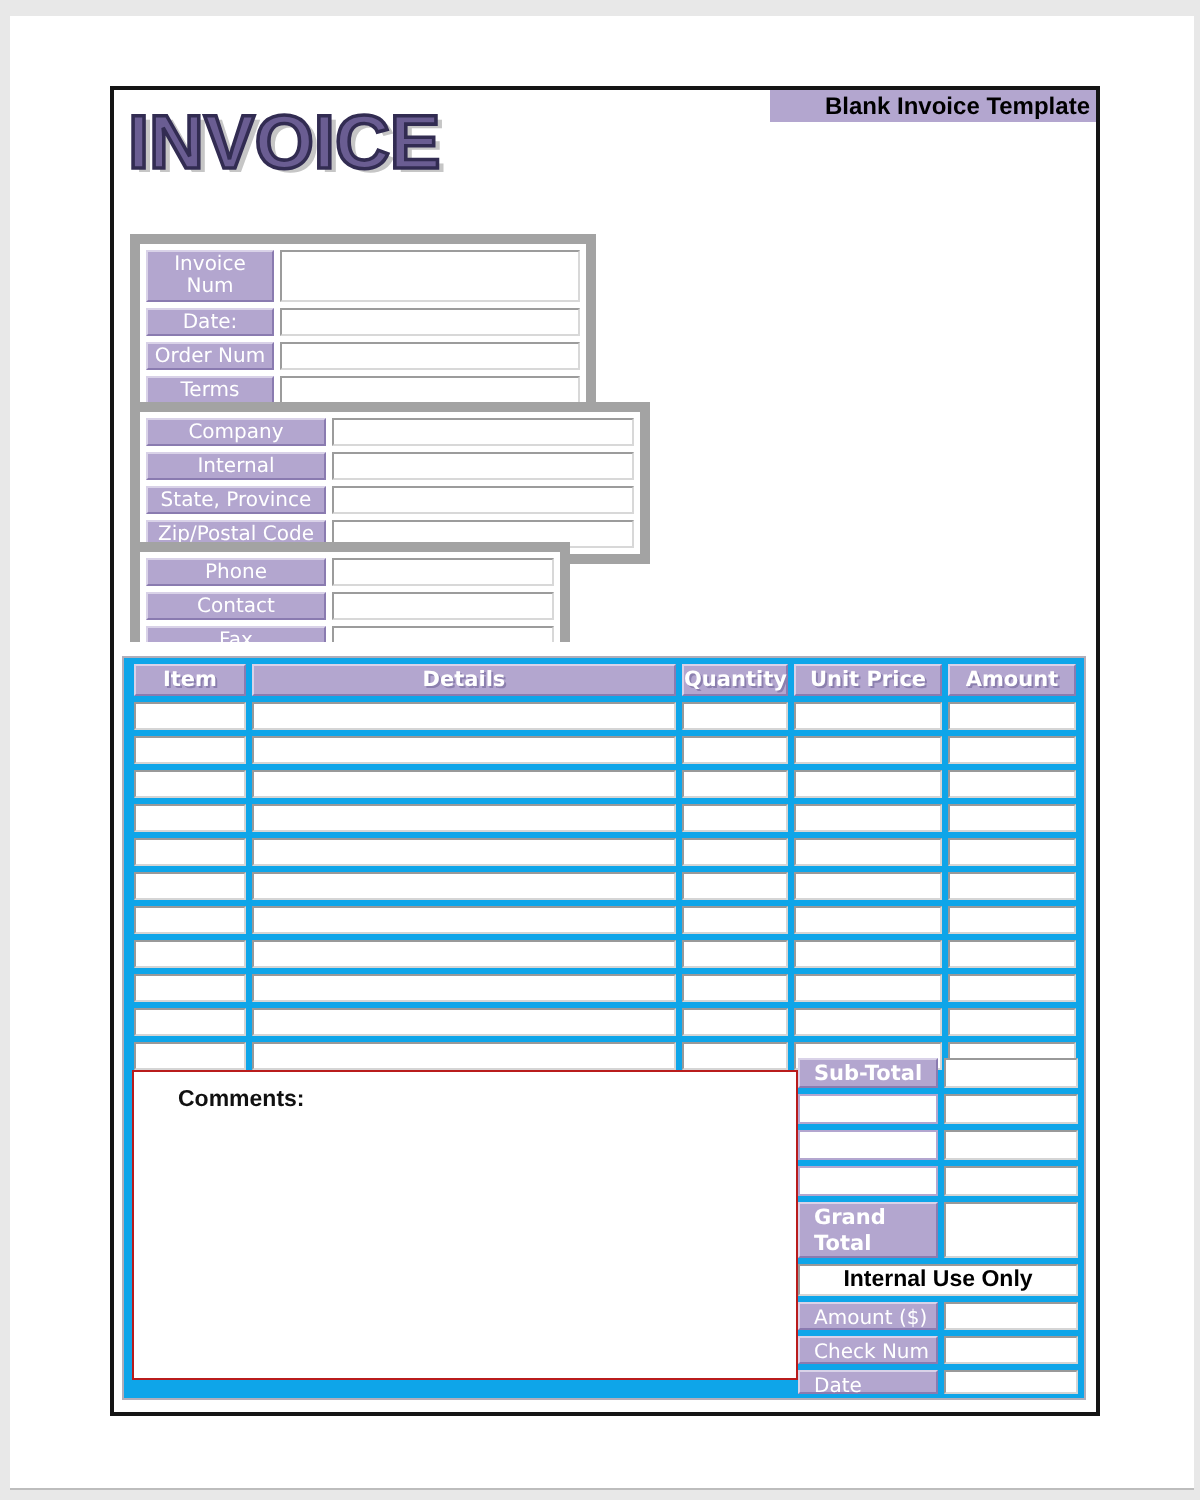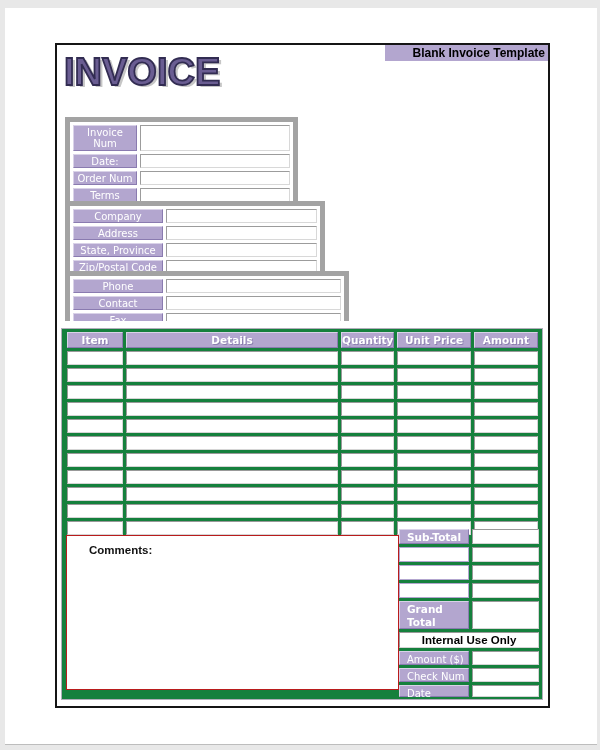--- a/index.html
+++ b/index.html
@@ -39,41 +39,41 @@
     text-shadow:3px 2px 0 #c6c6c6;
     font-family:"Liberation Sans", sans-serif;
   }
   
   .infobox{
     position:absolute;left:8px;background:#fff;
     border:5px solid #a3a3a3;padding:3px;box-sizing:border-box;
   }
   #invoice-box{top:72px;width:233px;}
   #company-box{top:156px;width:260px;}
-  #contact-box{top:226px;width:284px;height:50px;overflow:hidden;border-bottom:none;}
+  #contact-box{top:226px;width:220px;height:50px;overflow:hidden;border-bottom:none;}
   .frow{display:flex;gap:3px;margin-bottom:3px;align-items:stretch;}
   .frow:last-child{margin-bottom:0;}
   .h26{height:26px;} .h15{height:15px;} .h14{height:14px;} .h28{height:28px;} .h12{height:12px;}
   .flabel{
     background:var(--accent);color:#fff;
     font-family:"DejaVu Sans", sans-serif;font-size:10px;
     display:flex;align-items:center;justify-content:center;text-align:center;
     border:1px solid;border-color:var(--accent-light) var(--accent-dark) var(--accent-dark) var(--accent-light);
     box-sizing:border-box;line-height:11px;
   }
   #invoice-box .flabel{width:64px;}
   #company-box .flabel,#contact-box .flabel{width:90px;}
   .ffield{
     flex:1;background:#fff;box-sizing:border-box;
     border:1px solid;border-color:#9c9c9c #d8d8d8 #d8d8d8 #9c9c9c;
   }
   
   .items-section{
     position:absolute;left:4px;top:283px;width:482px;height:372px;
-    background:#15803d;border:1px solid #b1aeba;box-sizing:border-box;
+    background:#0ea5e9;border:1px solid #b1aeba;box-sizing:border-box;
   }
   .thead{display:flex;gap:3px;padding:3px 0 0 5px;}
   .th{
     background:var(--accent);color:#fff;font-weight:bold;
     font-family:"DejaVu Sans", sans-serif;font-size:10.5px;
     text-align:center;height:16px;line-height:15px;
     border:1px solid;border-color:var(--accent-light) var(--accent-dark) var(--accent-dark) var(--accent-light);
     box-sizing:border-box;text-shadow:1px 1px 0 #8b7fae;
   }
   .c0{width:56px;} .c1{width:212px;} .c2{width:53px;} .c3{width:74px;} .c4{width:64px;}
@@ -140,21 +140,21 @@
         <div class="ffield"></div>
       </div>
     </div>
 
     <div class="infobox" id="company-box">
       <div class="frow h14">
         <div class="flabel">Company</div>
         <div class="ffield"></div>
       </div>
       <div class="frow h14">
-        <div class="flabel">Address</div>
+        <div class="flabel">Internal</div>
         <div class="ffield"></div>
       </div>
       <div class="frow h14">
         <div class="flabel">State, Province</div>
         <div class="ffield"></div>
       </div>
       <div class="frow h14">
         <div class="flabel">Zip/Postal Code</div>
         <div class="ffield"></div>
       </div>

